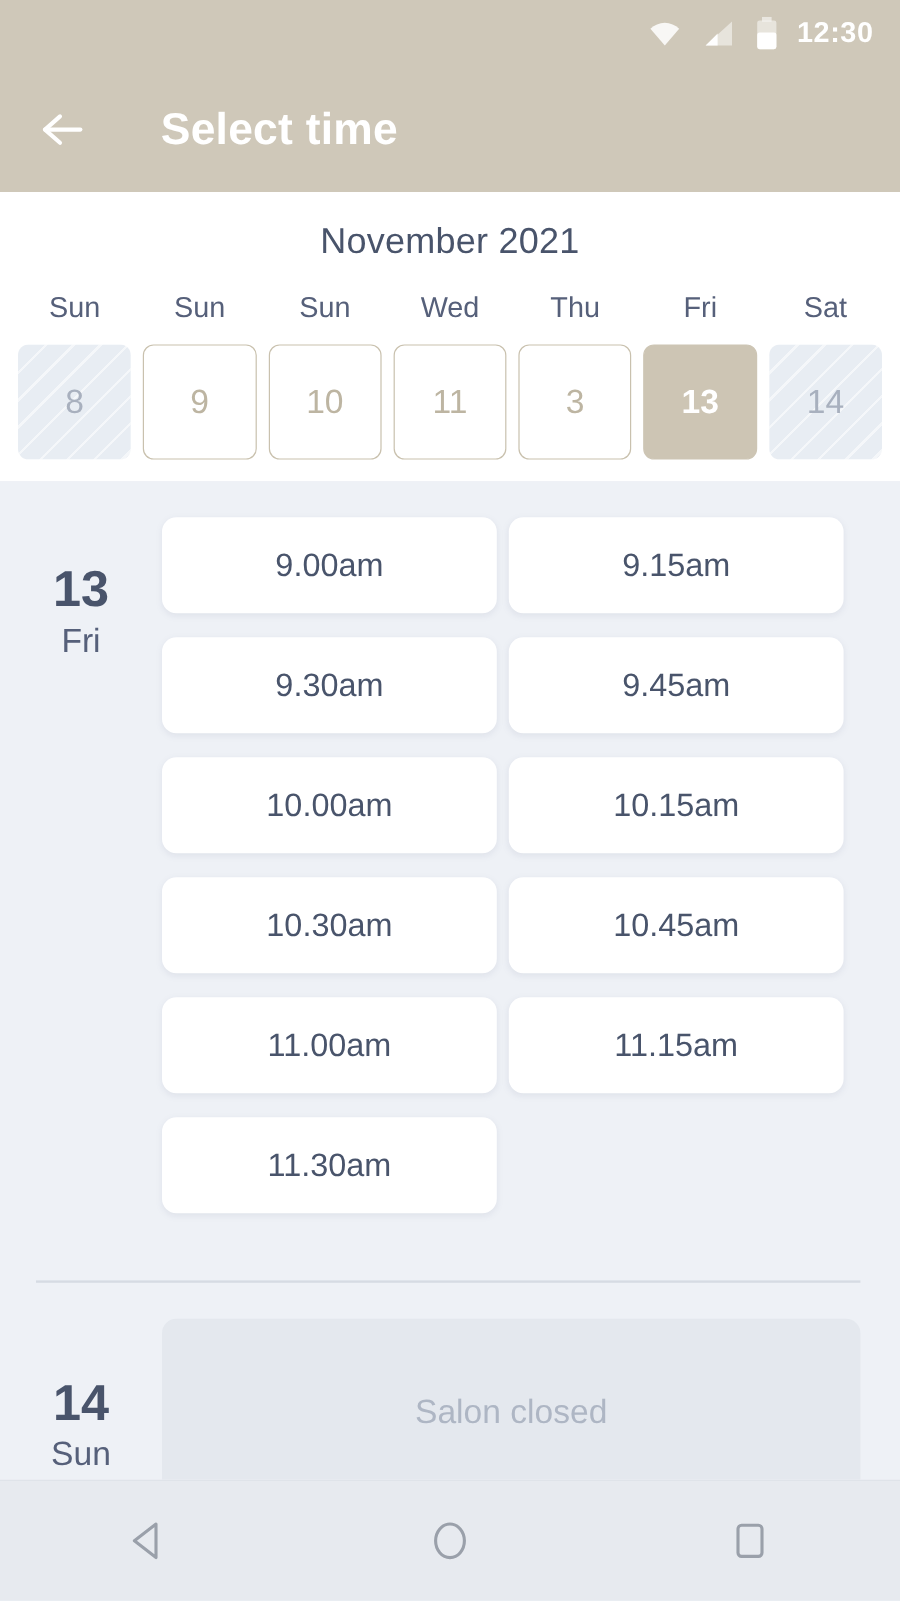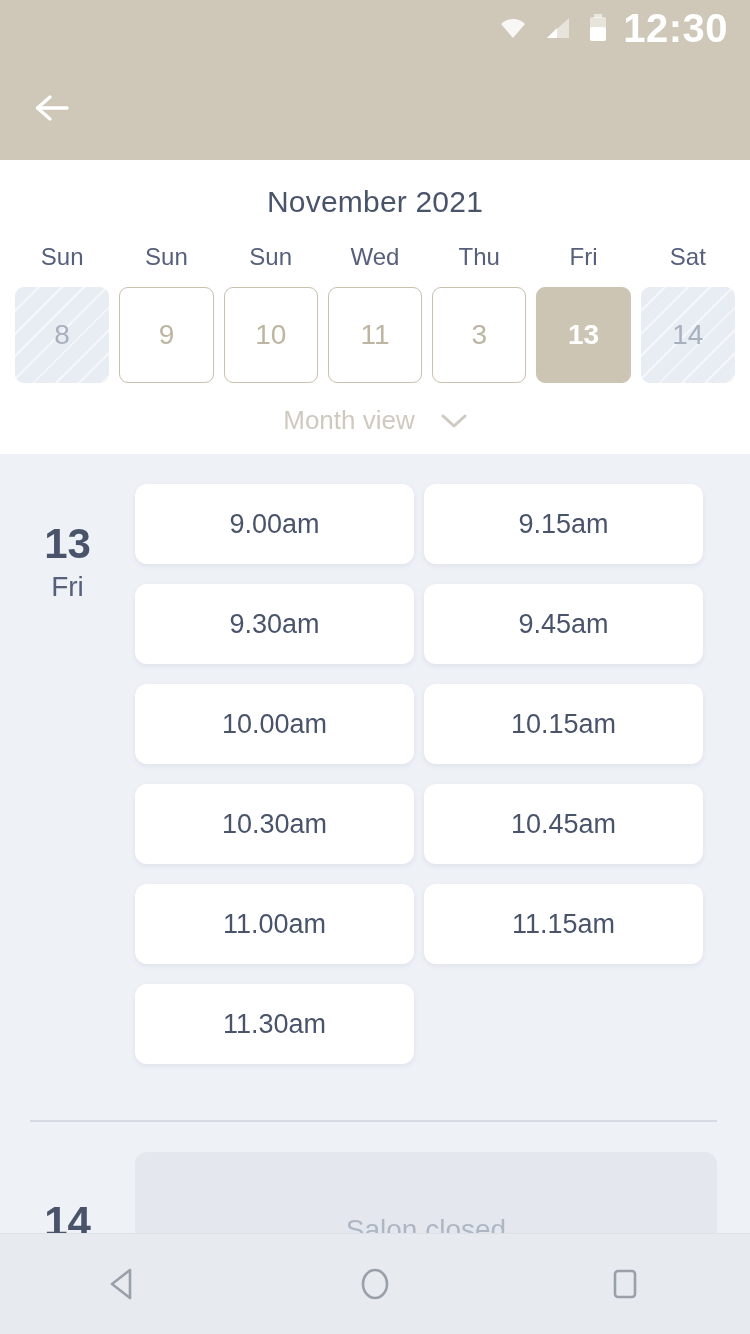--- a/index.html
+++ b/index.html
@@ -26,21 +26,21 @@
     justify-content:flex-end;
     padding-right:22px;
     gap:16px;
     flex:none;
   }
   .sb-icons { display:flex; align-items:center; gap:18px; }
   .ic-wifi { width:28px; height:24px; position:relative; }
   .ic-wifi svg, .ic-sig svg, .ic-bat svg { display:block; }
   .sb-time {
     color:#ffffff;
-    font-size:40px;
+    font-size:24px;
     font-weight:bold;
     letter-spacing:0.5px;
     line-height:1;
   }
 
   
   .appbar {
     height:105px;
     background:#cfc8b9;
     display:flex;
@@ -254,20 +254,21 @@
     <div class="sb-time">12:30</div>
   </div>
 
   <div class="appbar">
     <div class="backbtn">
       <svg width="44" height="30" viewBox="0 0 44 30">
         <path d="M16 4 L3.5 15 L16 26" fill="none" stroke="#ffffff" stroke-width="3.4" stroke-linecap="round" stroke-linejoin="round"></path>
         <line x1="3.5" y1="15" x2="33" y2="15" stroke="#ffffff" stroke-width="3.4" stroke-linecap="round"></line>
       </svg>
     </div>
+    <div class="appbar-title">Select time</div>
   </div>
 
   <div class="calendar">
     <div class="cal-month">November 2021</div>
 
     <div class="cal-weekdays">
       <span>Sun</span>
       <span>Sun</span>
       <span>Sun</span>
       <span>Wed</span>
@@ -279,28 +280,20 @@
     <div class="cal-days">
       <div class="daycell disabled">8</div>
       <div class="daycell available">9</div>
       <div class="daycell available">10</div>
       <div class="daycell available">11</div>
       <div class="daycell available">3</div>
       <div class="daycell selected">13</div>
       <div class="daycell disabled">14</div>
     </div>
 
-    <div class="cal-viewtoggle">
-      <span class="lbl">Month view</span>
-      <span class="chevron">
-        <svg width="26" height="16" viewBox="0 0 26 16">
-          <path d="M2 3 L13 13 L24 3" fill="none" stroke="#cfcac0" stroke-width="3" stroke-linecap="round" stroke-linejoin="round"></path>
-        </svg>
-      </span>
-    </div>
   </div>
 
   <div class="content">
 
     <div class="dayblock">
       <div class="daylabel">
         <div class="num">13</div>
         <div class="dow">Fri</div>
       </div>
       <div class="slots">

